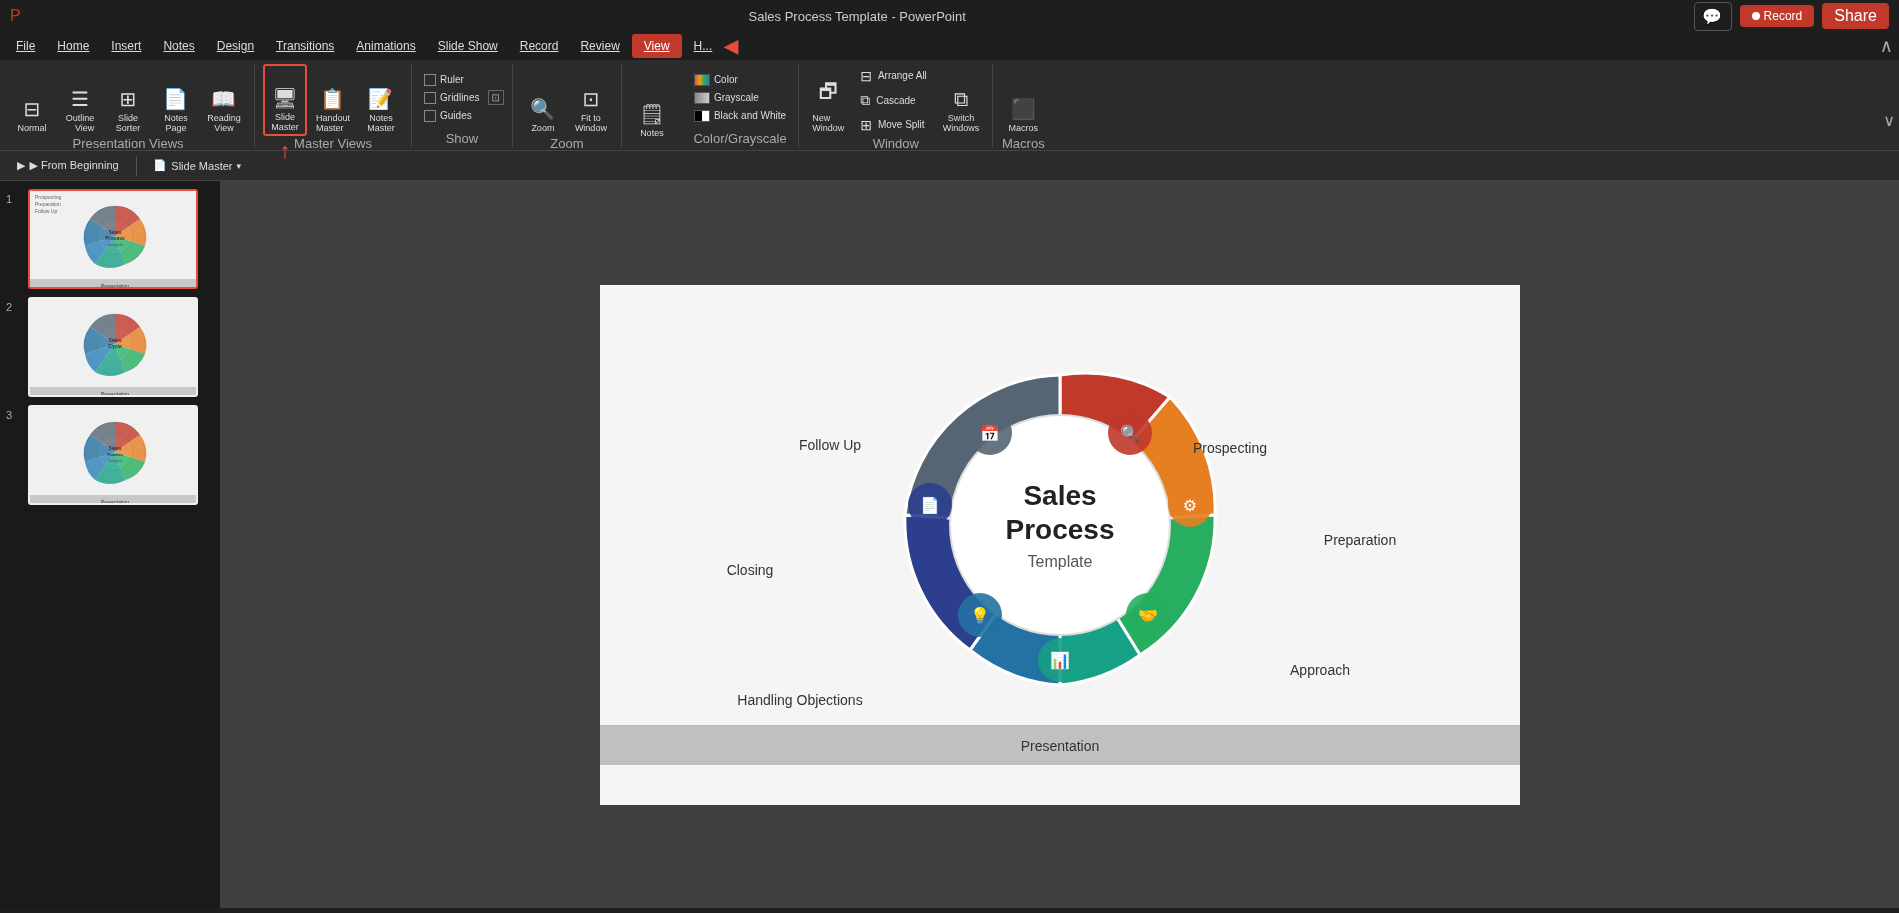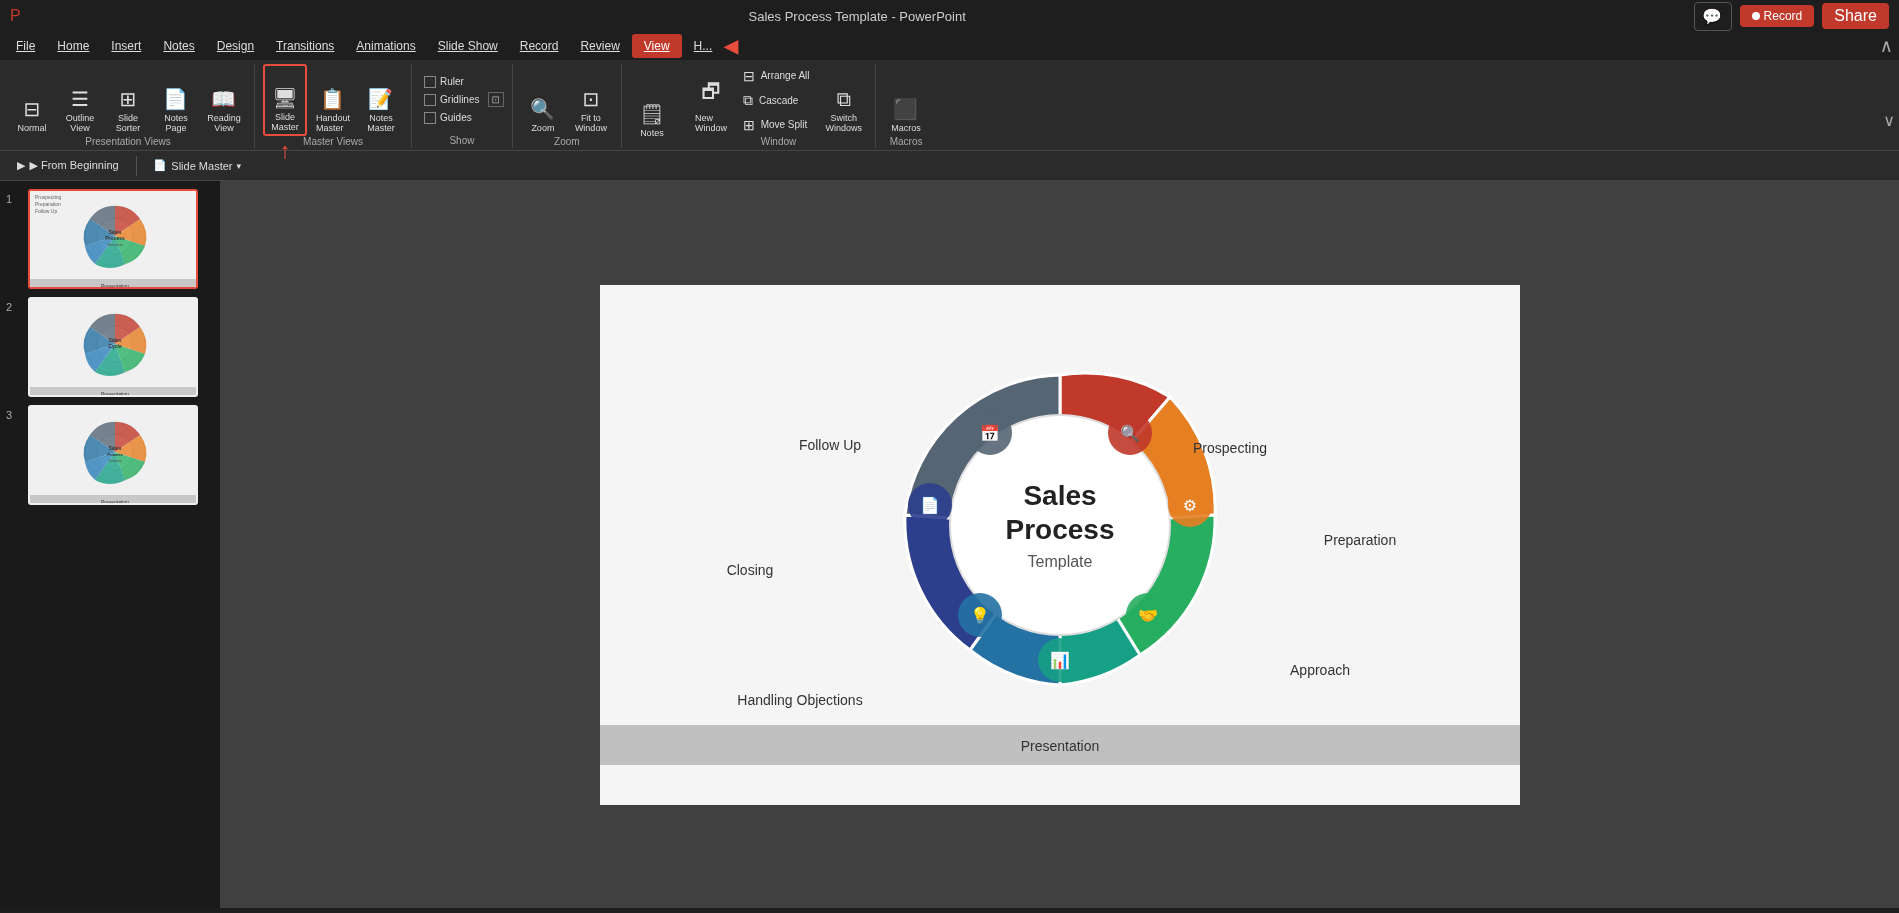--- a/index.html
+++ b/index.html
@@ -26,21 +26,21 @@
     .ribbon-btn { display: flex; flex-direction: column; align-items: center; justify-content: flex-end; cursor: pointer; padding: 2px 4px; border-radius: 3px; color: #ddd; font-size: 9px; text-align: center; min-width: 44px; height: 72px; border: 1px solid transparent; }
     .ribbon-btn.highlighted { border: 2px solid #e74c3c; background: #2b2b2b; }
     .ribbon-icon { font-size: 20px; margin-bottom: 2px; }
     .ribbon-btn-small { display: flex; flex-direction: row; align-items: center; cursor: pointer; padding: 2px 6px; border-radius: 3px; color: #ddd; font-size: 10px; gap: 6px; min-width: 80px; border: 1px solid transparent; }
     .ribbon-btn-small .small-icon { font-size: 14px; }
     .ribbon-col { display: flex; flex-direction: column; gap: 2px; justify-content: center; }
     .checkbox-item { display: flex; align-items: center; gap: 4px; padding: 2px 4px; cursor: pointer; color: #ddd; font-size: 10px; }
     .checkbox-box { width: 12px; height: 12px; border: 1px solid #888; background: #2b2b2b; display: inline-block; }
     .ribbon-group-wrapper { display: flex; flex-direction: column; border-right: 1px solid #444; padding: 0 8px 0 4px; }
     .ribbon-group-content { display: flex; align-items: center; gap: 4px; flex: 1; }
-    .ribbon-group-footer { text-align: center; font-size: 10px; color: #aaa; padding-bottom: 2px; }
+    .ribbon-group-footer { text-align: center; font-size: 13px; color: #aaa; padding-bottom: 2px; }
     .color-row { display: flex; align-items: center; gap: 4px; padding: 2px 4px; cursor: pointer; color: #ddd; font-size: 10px; }
 
     
     .toolbar2 { display: flex; align-items: center; background: #2b2b2b; height: 30px; padding: 0 8px; gap: 8px; border-bottom: 1px solid #444; }
     .toolbar2-btn { display: flex; align-items: center; gap: 4px; padding: 3px 8px; cursor: pointer; color: #ddd; font-size: 11px; border-radius: 3px; border: 1px solid transparent; }
     .toolbar2-divider { width: 1px; height: 20px; background: #555; }
     .dropdown-arrow { font-size: 9px; }
 
     
     .main-content { display: flex; height: calc(913px - 32px - 28px - 96px - 30px); }
@@ -99,21 +99,21 @@
   <div class="ribbon-content" style="position:relative;">
 
     <div class="ribbon-group-wrapper">
       <div class="ribbon-group-content">
         <div class="ribbon-btn">
           <div class="ribbon-icon">⊟</div>
           <div>Normal</div>
         </div>
         <div class="ribbon-btn">
           <div class="ribbon-icon">☰</div>
-          <div style="text-align:center;">Outline<br>View</div>
+          <div style="text-align:right;">Outline<br>View</div>
         </div>
         <div class="ribbon-btn">
           <div class="ribbon-icon">⊞</div>
           <div style="text-align:center;">Slide<br>Sorter</div>
         </div>
         <div class="ribbon-btn">
           <div class="ribbon-icon">📄</div>
           <div style="text-align:center;">Notes<br>Page</div>
         </div>
         <div class="ribbon-btn">
@@ -186,20 +186,37 @@
     <div class="ribbon-group-wrapper" style="border-right:none;">
       <div class="ribbon-group-content">
         <div class="ribbon-btn">
           <div class="ribbon-icon">🗒</div>
           <div>Notes</div>
         </div>
       </div>
       <div class="ribbon-group-footer"></div>
     </div>
 
+    <div class="ribbon-group-wrapper">
+      <div class="ribbon-group-content" style="flex-direction:column;justify-content:center;align-items:flex-start;gap:2px;">
+        <div class="color-row">
+          <span style="width:16px;height:12px;background:linear-gradient(90deg,#e74c3c 0%,#f39c12 33%,#27ae60 66%,#2980b9 100%);display:inline-block;border:1px solid #555;"></span>
+          <span>Color</span>
+        </div>
+        <div class="color-row">
+          <span style="width:16px;height:12px;background:linear-gradient(90deg,#888 0%,#ccc 100%);display:inline-block;border:1px solid #555;"></span>
+          <span>Grayscale</span>
+        </div>
+        <div class="color-row">
+          <span style="width:16px;height:12px;background:linear-gradient(90deg,#000 50%,#fff 50%);display:inline-block;border:1px solid #555;"></span>
+          <span>Black and White</span>
+        </div>
+      </div>
+      <div class="ribbon-group-footer">Color/Grayscale</div>
+    </div>
 
     <div class="ribbon-group-wrapper">
       <div class="ribbon-group-content">
         <div class="ribbon-btn" style="min-width:40px;">
           <div class="ribbon-icon">🗗</div>
           <div style="text-align:left;">New<br>Window</div>
         </div>
         <div class="ribbon-col">
           <div class="ribbon-btn-small">
             <span class="small-icon">⊟</span>

